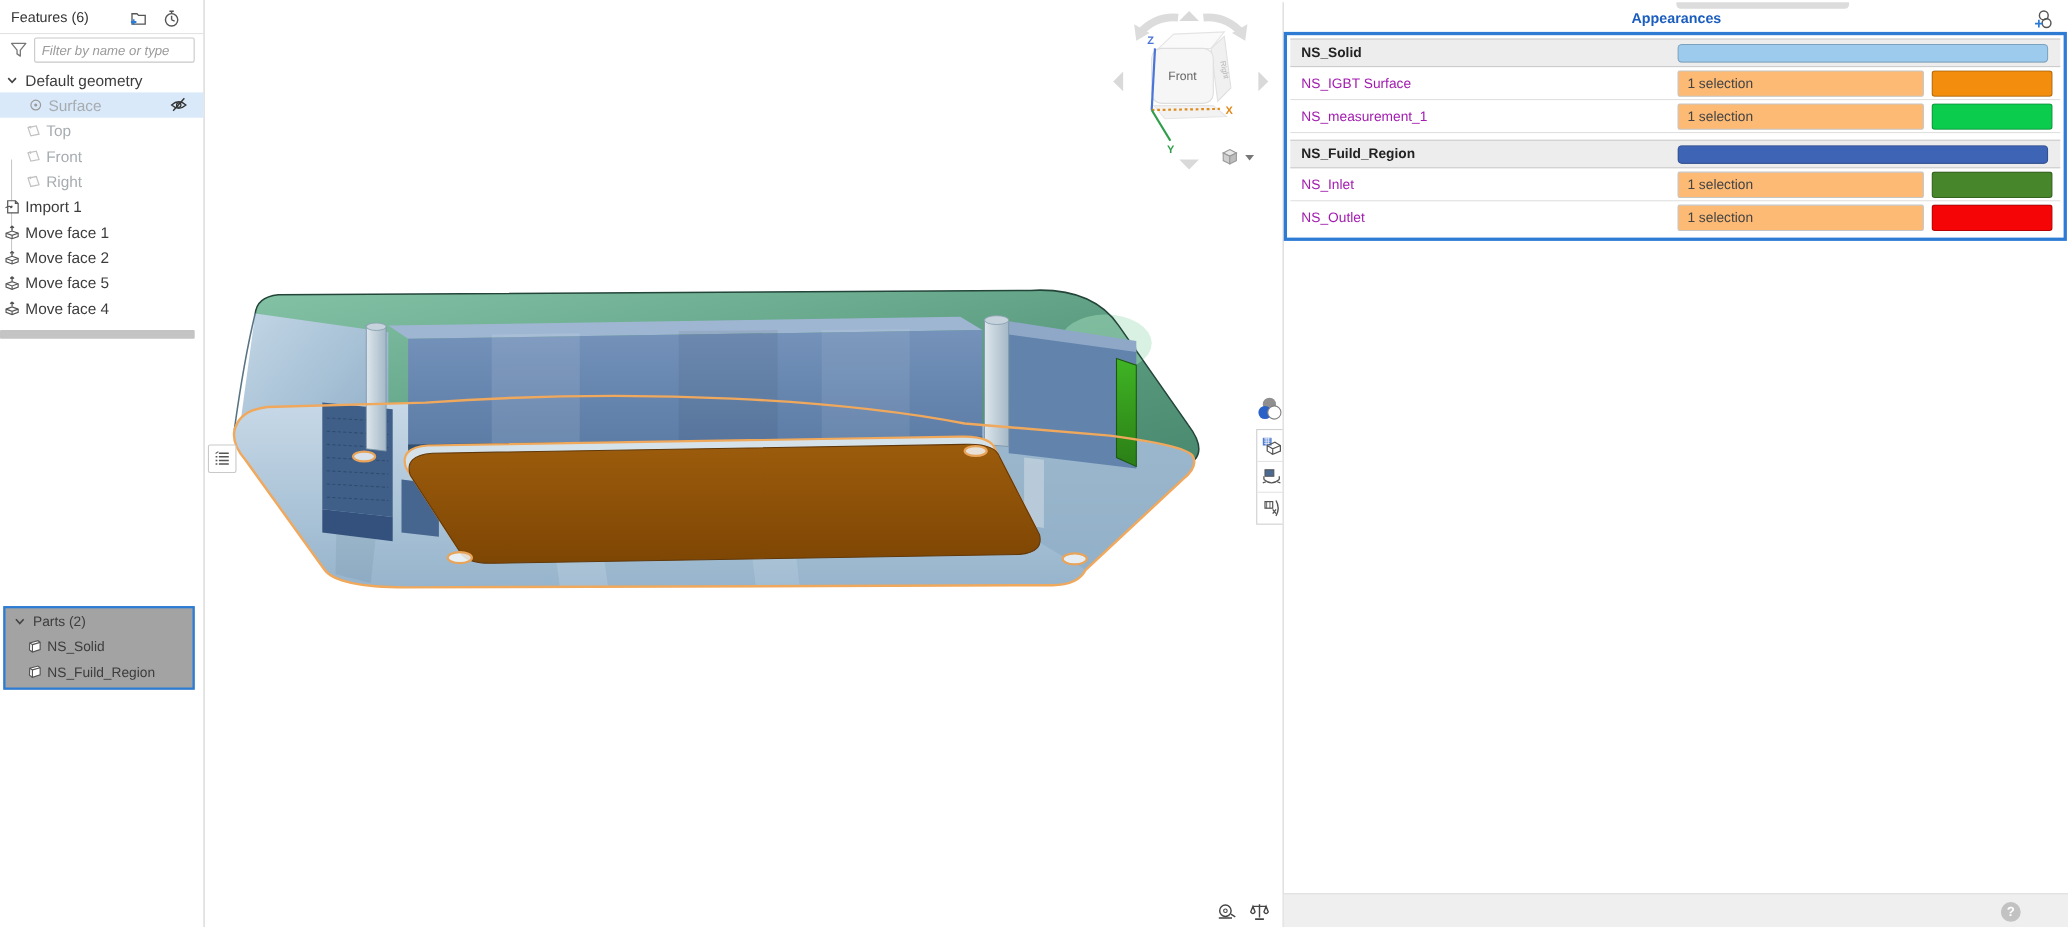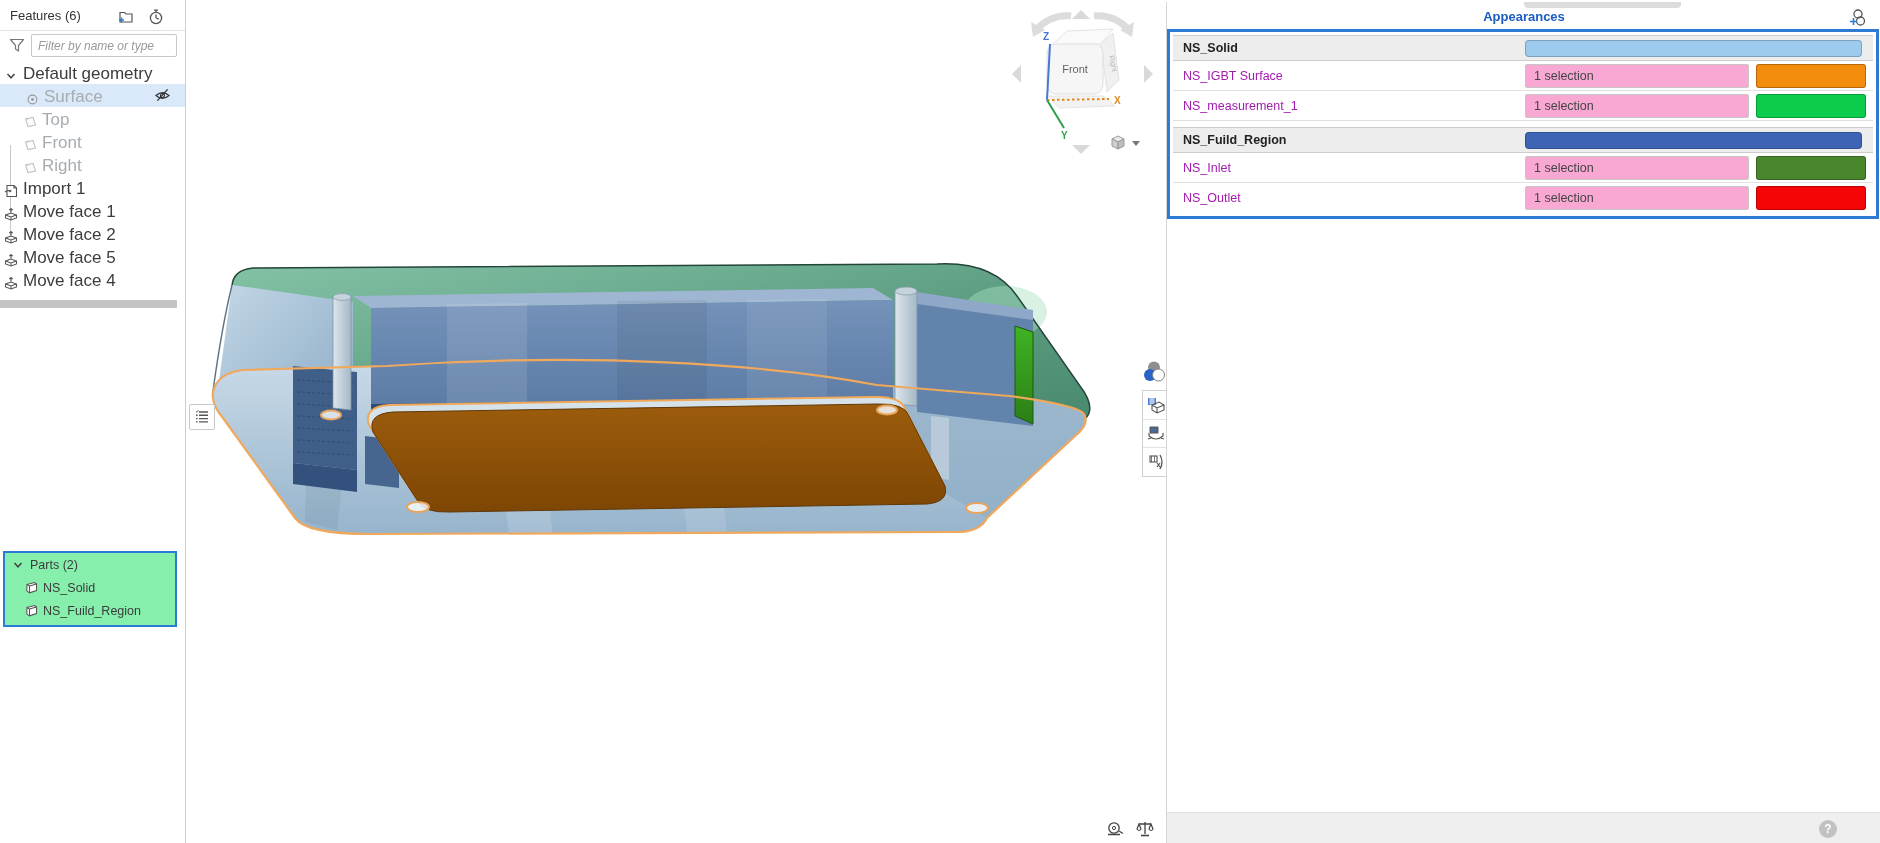--- a/index.html
+++ b/index.html
@@ -12,33 +12,33 @@
   .fp-title { position:absolute; left:10px; top:8px; font-size:13px; color:#333; }
   .fp-hicon { position:absolute; top:7px; width:20px; height:20px; cursor:pointer; }
   .fp-hicon.folder { left:116px; }
   .fp-hicon.clock  { left:146px; }
   .fp-filter { position:relative; height:30px; }
   .funnel { position:absolute; left:8px; top:5px; }
   .filter-input { position:absolute; left:31px; top:3px; width:146px; height:23px; border:1px solid #c8c8c8; border-radius:2px; font-size:12px; font-style:italic; color:#555; padding:0 6px; outline:none; }
   .filter-input::placeholder { color:#9a9a9a; font-style:italic; }
 
   .tree { position:relative; }
-  .trow { position:relative; height:23px; display:flex; align-items:flex-end; font-size:17px; color:#3c3c3c; cursor:pointer; white-space:nowrap; }
+  .trow { position:relative; height:23px; display:flex; align-items:center; font-size:14px; color:#3c3c3c; cursor:pointer; white-space:nowrap; }
   .trow.sel { background:#d9e9f9; }
   .trow .lbl { margin-left:4px; }
   .muted { color:#a7acb1; }
   .ticon { display:inline-flex; width:16px; height:16px; align-items:center; justify-content:center; }
   .ind0 { padding-left:3px; } .ind1 { padding-left:22px; } .ind1b { padding-left:24px; }
   .guide { position:absolute; left:10px; top:84px; width:1px; height:93px; background:#c9c9c9; }
   .guide::after { content:""; position:absolute; left:0; bottom:0; width:5px; height:1px; background:#c9c9c9; }
   .eye-slash { position:absolute; right:14px; top:3px; }
   .hscroll { position:absolute; left:0; top:300px; width:177px; height:8px; background:#c4c4c4; border-radius:1px; cursor:pointer; }
 
   
-  #parts-box { position:absolute; left:3px; top:551px; width:174px; height:76px; border:2px solid #2b7cd6; background:#86efac; }
+  #parts-box { position:absolute; left:3px; top:551px; width:174px; height:76px; border:2px solid #2b7cd6; background:#a3a3a3; }
   .prow { height:23px; display:flex; align-items:center; font-size:12.5px; color:#3c3c3c; cursor:pointer; white-space:nowrap; }
   .prow .lbl { margin-left:4px; }
 
   
   #viewport { position:absolute; left:187px; top:0; width:979px; height:843px; background:#fff; }
   #model-wrap { position:absolute; left:0; top:240px; width:980px; height:330px; cursor:grab; }
   #list-toggle { position:absolute; left:2px; top:404px; width:26px; height:26px; background:#fff; border:1px solid #c9c9c9; border-radius:2px; display:flex; align-items:center; justify-content:center; cursor:pointer; }
 
   
   #viewcube { position:absolute; left:818px; top:4px; width:160px; height:152px; }
@@ -63,21 +63,21 @@
   .ap-add { position:absolute; right:14px; top:-2px; cursor:pointer; }
   #ap-box { position:absolute; left:0px; top:27px; width:712px; height:190px; border:3px solid #2e7bd4; background:#fff; }
   .ap-rows { position:absolute; inset:3px; }
   .a-row { display:flex; align-items:center; }
   .a-row.hdr { height:26px; background:#ededed; border-top:1px solid #cccccc; border-bottom:1px solid #cccccc; }
   .a-row.item { height:30px; border-bottom:1px solid #e0e0e0; }
   .a-row.item.last { border-bottom:none; }
   .a-gap { height:6px; }
   .a-label { width:352px; padding-left:10px; font-size:12.5px; color:#a21caf; }
   .a-row.hdr .a-label { font-weight:bold; color:#222; }
-  .a-input { width:224px; height:24px; border:1px solid #c6c6c6; border-radius:2px; background:#f9a8d4; font-size:12.5px; color:#444; display:flex; align-items:center; padding-left:8px; cursor:text; }
+  .a-input { width:224px; height:24px; border:1px solid #c6c6c6; border-radius:2px; background:#fdba74; font-size:12.5px; color:#444; display:flex; align-items:center; padding-left:8px; cursor:text; }
   .a-swatch { width:110px; height:24px; margin-left:7px; border-radius:3px; border:1px solid rgba(0,0,0,.25); cursor:pointer; }
   .a-swatch-wide { width:337px; height:17px; border-radius:4px; border:1px solid rgba(0,0,0,.2); cursor:pointer; }
 
   #rp-footer { position:absolute; left:0; bottom:0; width:714px; height:33px; background:#efefef; border-top:1px solid #dedede; }
   #help-btn { position:absolute; right:44px; top:7px; width:18px; height:18px; border-radius:50%; background:#c2c2c2; color:#fff; font-size:12px; font-weight:bold; text-align:center; line-height:18px; cursor:pointer; }
 
   svg { display:block; }
   .vc-lab { font-size:10px; font-weight:bold; }
 </style>
 </head>

